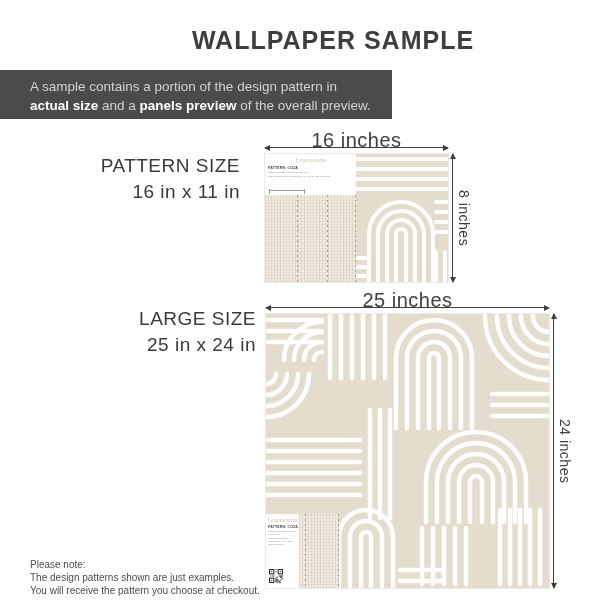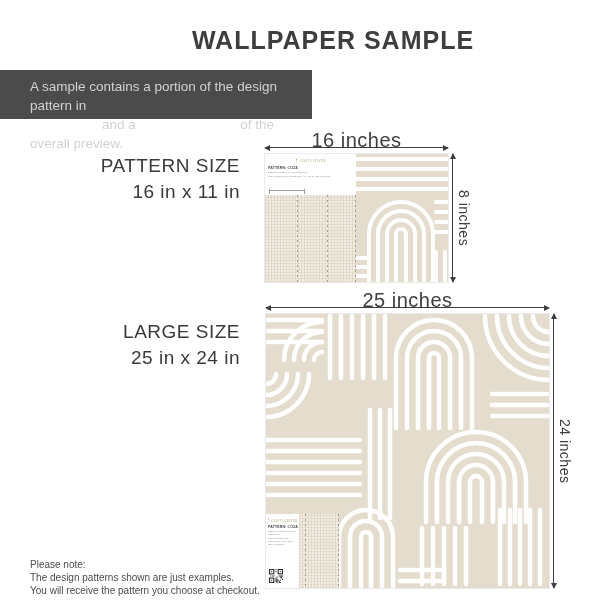--- a/index.html
+++ b/index.html
@@ -2,21 +2,21 @@
 <html style="--pattern-beige: #e4dccd; --banner-bg: #4b4b4b; --text-dark: #3e3e3e; --brand-tan: #b3a078;"><head>
 <meta charset="utf-8">
 <style>
   html,body{margin:0;padding:0;background:#fff;}
   #stage{position:relative;width:600px;height:600px;background:#fff;overflow:hidden;
          font-family:"Liberation Sans",sans-serif;color:#3e3e3e;}
 
   
   .page-title{position:absolute;left:66px;top:26px;width:534px;text-align:center;
               font-size:25px;letter-spacing:1px;color:#3e3e3e;font-weight:700;}
-  .banner{position:absolute;left:0;top:70px;width:312px;height:49px;
+  .banner{position:absolute;left:0;top:70px;width:392px;height:49px;
           background:var(--banner-bg,#4b4b4b);box-sizing:border-box;
           padding:7px 0 0 30px;font-size:13.5px;line-height:19px;color:#d2d2d2;}
   .banner b{color:#ffffff;font-weight:bold;}
 
   
   .size-label{position:absolute;left:0;width:240px;text-align:right;
               font-size:19px;line-height:26px;color:#3a3a3a;letter-spacing:.5px;}
 
   
   .dimh{position:absolute;height:0;border-top:1px solid #3f3f3f;}
@@ -118,21 +118,21 @@
           <span class="brand">COSTACOVER</span>
         </div>
         <div class="pat-name">PATTERN: COZA</div>
         <div class="card-line">Pattern repeats every 25 inches (W)</div>
         <div class="card-line">Mini version of the panels 2pc 4 in x 13 in (25 yd panels)</div>
       </div>
       <div class="measure" style="left:4px;top:36px;width:36px;"></div>
     </div>
   </div>
 
-  <div class="size-label" style="top:319px;">
+  <div class="size-label" style="top:306px;padding-left:16px;">
     <div>LARGE SIZE</div>
     <div>25 in x 24 in</div>
   </div>
 
   <div class="dim-label" style="left:266px;top:289px;width:283px;">25 inches</div>
   <div class="dimh" style="left:266px;top:307px;width:283px;"></div>
   <div class="dimv" style="left:553px;top:314px;height:274px;"></div>
   <div class="dim-label-v" style="left:557px;top:314px;height:274px;">24 inches</div>
 
   <div class="sample" style="left:266px;top:314px;width:283px;height:274px;">

